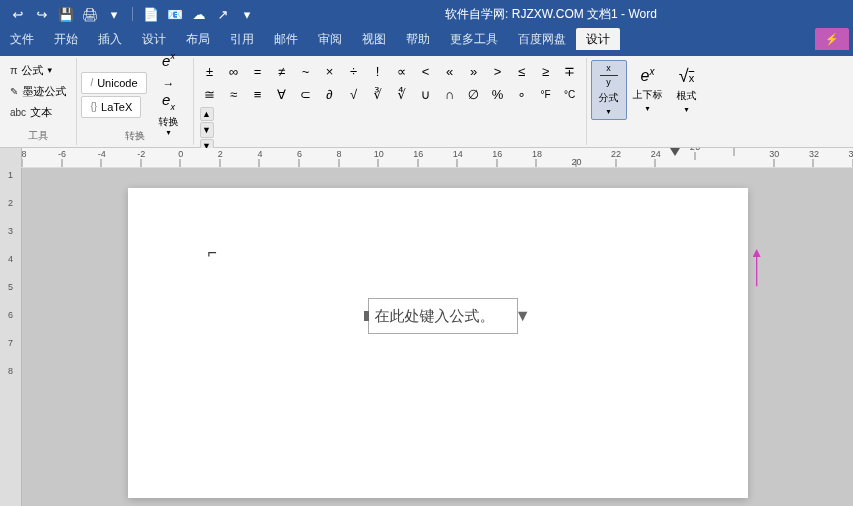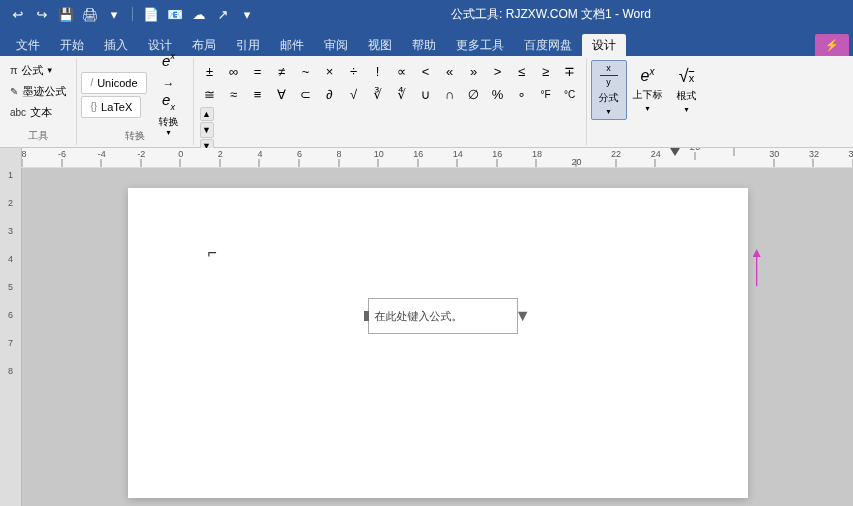--- a/index.html
+++ b/index.html
@@ -19,22 +19,21 @@
     #title-bar-left { display: flex; align-items: center; gap: 4px; }
     #title-bar-center { flex: 1; text-align: center; font-size: 12px; }
     #title-bar-right { display: flex; align-items: center; gap: 4px; font-size: 11px; }
     .quick-btn { width: 20px; height: 20px; display: flex; align-items: center; justify-content: center; color: white; cursor: pointer; font-size: 13px; }
 
     
     #tab-bar {
       height: 28px;
       background: #2b579a;
       display: flex;
-      align-items: flex-end;
-      padding-left: 6px;
+      padding-left: 0;
     }
     .ribbon-tab {
       height: 22px;
       padding: 0 10px;
       display: flex;
       align-items: center;
       font-size: 12px;
       color: #dce6f1;
       cursor: pointer;
       border-radius: 2px 2px 0 0;
@@ -334,21 +333,21 @@
     <div class="quick-btn">🖨</div>
     <div class="quick-btn">▾</div>
     <div style="width:1px;height:14px;background:rgba(255,255,255,0.3);margin:0 4px;"></div>
     <div class="quick-btn">📄</div>
     <div class="quick-btn">📧</div>
     <div class="quick-btn">☁</div>
     <div class="quick-btn">↗</div>
     <div class="quick-btn">▾</div>
   </div>
   <div id="title-bar-center">
-    <span>公式工具: RJZXW.COM  文档1 - Word</span>
+    <span>软件自学网: RJZXW.COM  文档1 - Word</span>
   </div>
 </div>
 
 <div id="tab-bar">
   <div class="ribbon-tab">文件</div>
   <div class="ribbon-tab">开始</div>
   <div class="ribbon-tab">插入</div>
   <div class="ribbon-tab">设计</div>
   <div class="ribbon-tab">布局</div>
   <div class="ribbon-tab">引用</div>
@@ -583,21 +582,21 @@
     <div class="v-ruler-num">8</div>
   </div>
 
   <div id="doc-area">
     <div id="page">
 
       <div id="page-cursor">⌐</div>
 
       <div id="formula-box">
         <span style="position:absolute;left:-5px;top:50%;transform:translateY(-50%);width:5px;height:10px;background:#666;"></span>
-        <span style="color:#444;font-size:11px;">在此处键入公式。</span>
+        <span style="color:#444;font-size:15px;">在此处键入公式。</span>
         <span style="position:absolute;right:-14px;top:50%;transform:translateY(-50%);font-size:16px;color:#666;">▼</span>
       </div>
     </div>
 
     <svg id="formula-arrow" viewBox="0 0 30 50" xmlns="http://www.w3.org/2000/svg" style="position:absolute;left:728px;top:60px;width:20px;height:70px;overflow:visible;">
       <defs>
         <marker id="arrowhead" markerWidth="6" markerHeight="6" refX="3" refY="3" orient="auto">
           <polygon points="0 0, 6 3, 0 6" fill="#d040c0"></polygon>
         </marker>
       </defs>

